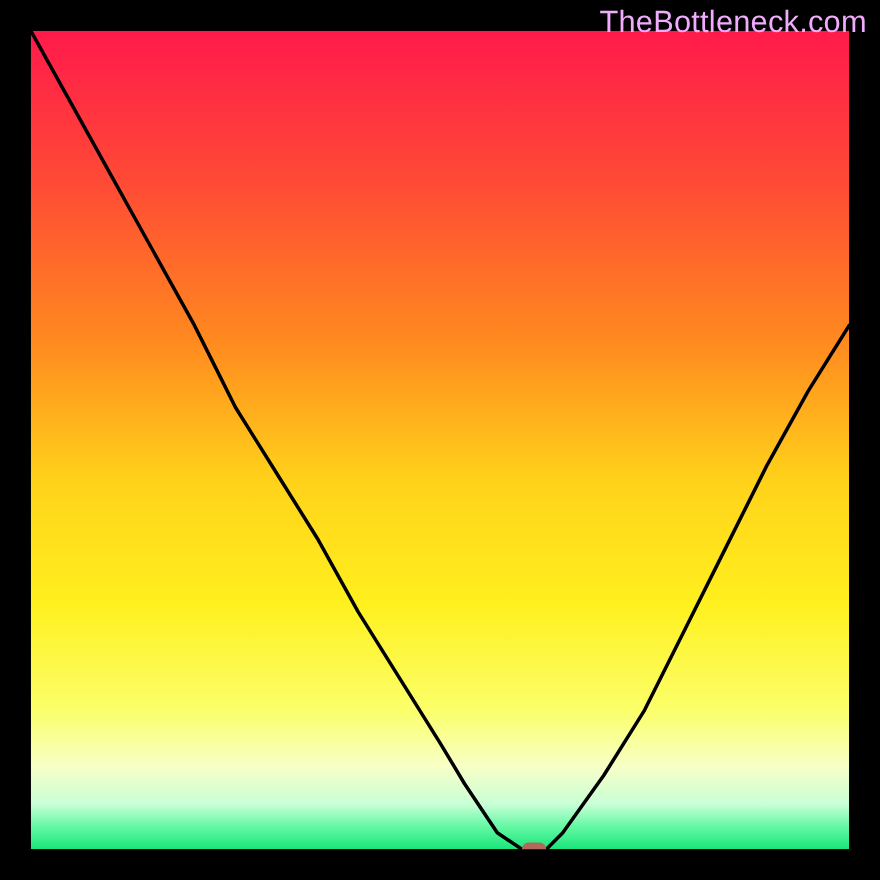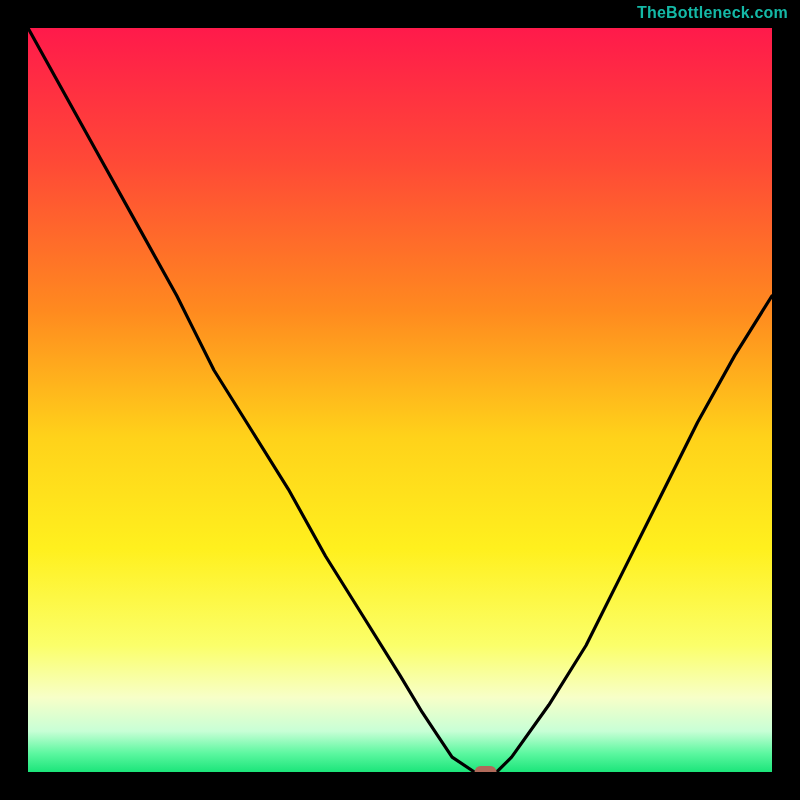--- a/index.html
+++ b/index.html
@@ -14,23 +14,23 @@
   .frame {
     position: relative;
     width: 800px;
     height: 800px;
     background: #000000;
   }
   .watermark {
     position: absolute;
     top: 4px;
     right: 12px;
-    color: #14b8a6;
-    font-size: 16px;
-    font-weight: 700;
+    color: #f0abfc;
+    font-size: 28px;
+    font-weight: 400;
     letter-spacing: 0.2px;
     z-index: 5;
   }
   .plot-area {
     position: absolute;
     left: 28px;
     top: 28px;
     width: 744px;
     height: 744px;
   }

